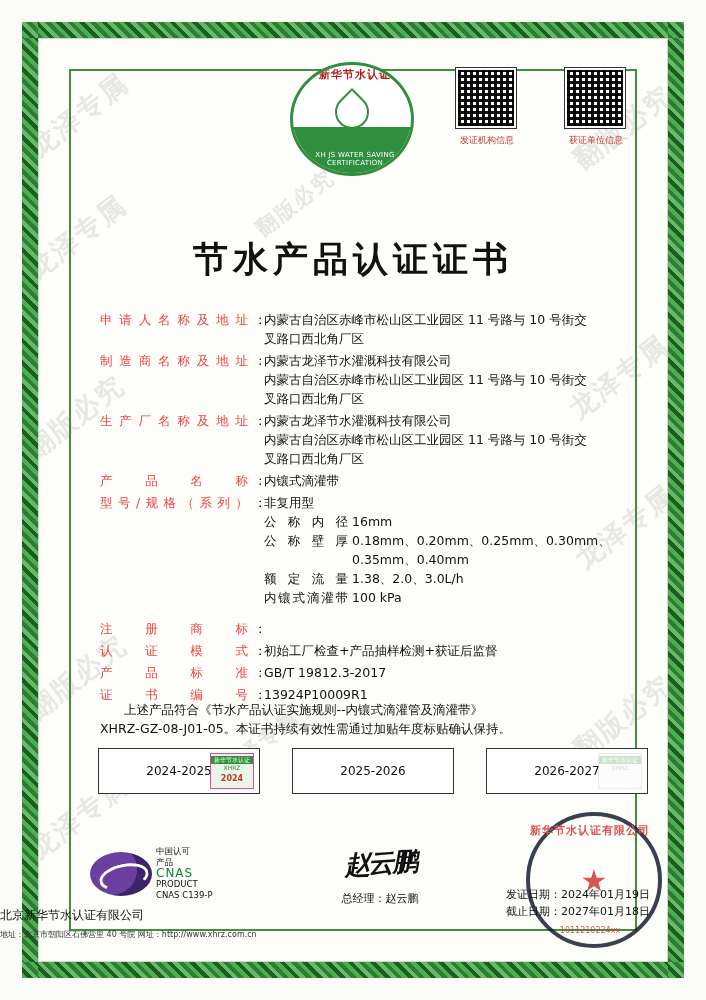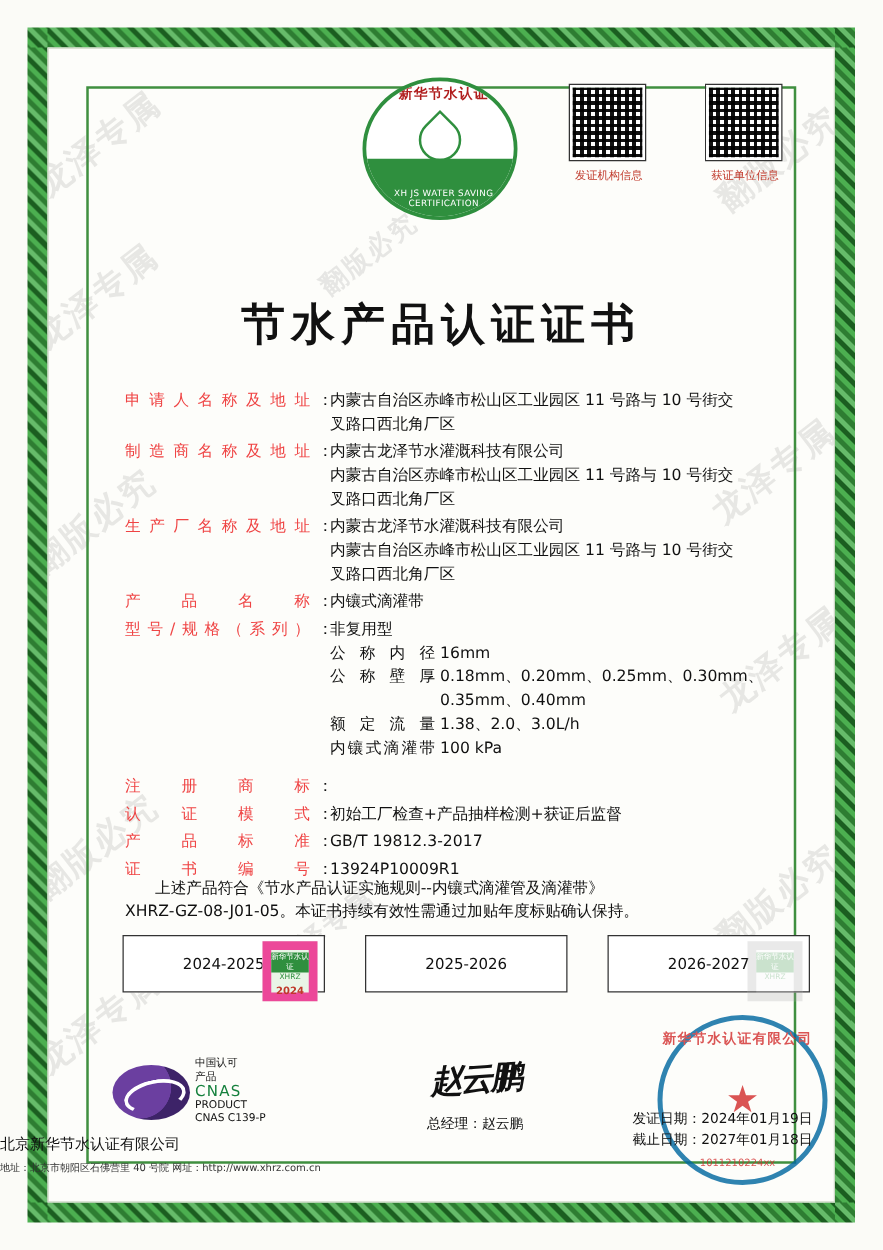--- a/index.html
+++ b/index.html
@@ -125,22 +125,22 @@
   .years{
     position:absolute;left:98px;right:58px;top:748px;
     display:flex;justify-content:space-between;
   }
   .ybox{
     width:160px;height:44px;border:1px solid #333;
     display:flex;align-items:center;justify-content:center;
     font-size:12px;color:#111;position:relative;background:#fff;
   }
   .ystamp{
-    position:absolute;right:5px;top:4px;width:44px;height:48px;
-    border:7px solid #ec4899;background:#e9f5e7;
+    position:absolute;right:5px;top:4px;width:44px;height:36px;
+    border:1px solid #ec4899;background:#e9f5e7;
     font-size:6px;color:#2f8f3e;text-align:center;line-height:8px;
     padding-top:2px;box-sizing:border-box;
   }
   .ystamp .b1{background:#2f8f3e;color:#fff;display:block;font-size:6px;}
   .ystamp .b2{color:#c0392b;font-weight:bold;font-size:8px;display:block;margin-top:3px;}
   .ystamp.faint{opacity:.25;border-color:#aaa;background:#f4f4f4;}
   
   .cnas{
     position:absolute;left:90px;top:846px;display:flex;align-items:center;
   }
@@ -162,21 +162,21 @@
   }
   .sign-script{
     font-family:"DejaVu Serif","Liberation Serif",serif;
     font-size:26px;color:#111;font-style:italic;font-weight:bold;
     transform:rotate(-4deg);letter-spacing:-2px;
   }
   .sign-cap{font-size:11px;color:#111;margin-top:10px;}
   
   .seal{
     position:absolute;right:44px;top:812px;width:128px;height:128px;
-    border-radius:50%;border:4px solid #0369a1;
+    border-radius:50%;border:4px solid #0f172a;
     color:#d32f2f;opacity:.82;
   }
   .seal .star{
     position:absolute;left:50%;top:50%;transform:translate(-50%,-50%);
     font-size:30px;color:#d32f2f;
   }
   .seal .arc{
     position:absolute;left:0;top:7px;width:120px;text-align:center;
     font-size:11px;font-weight:bold;letter-spacing:1px;
   }

